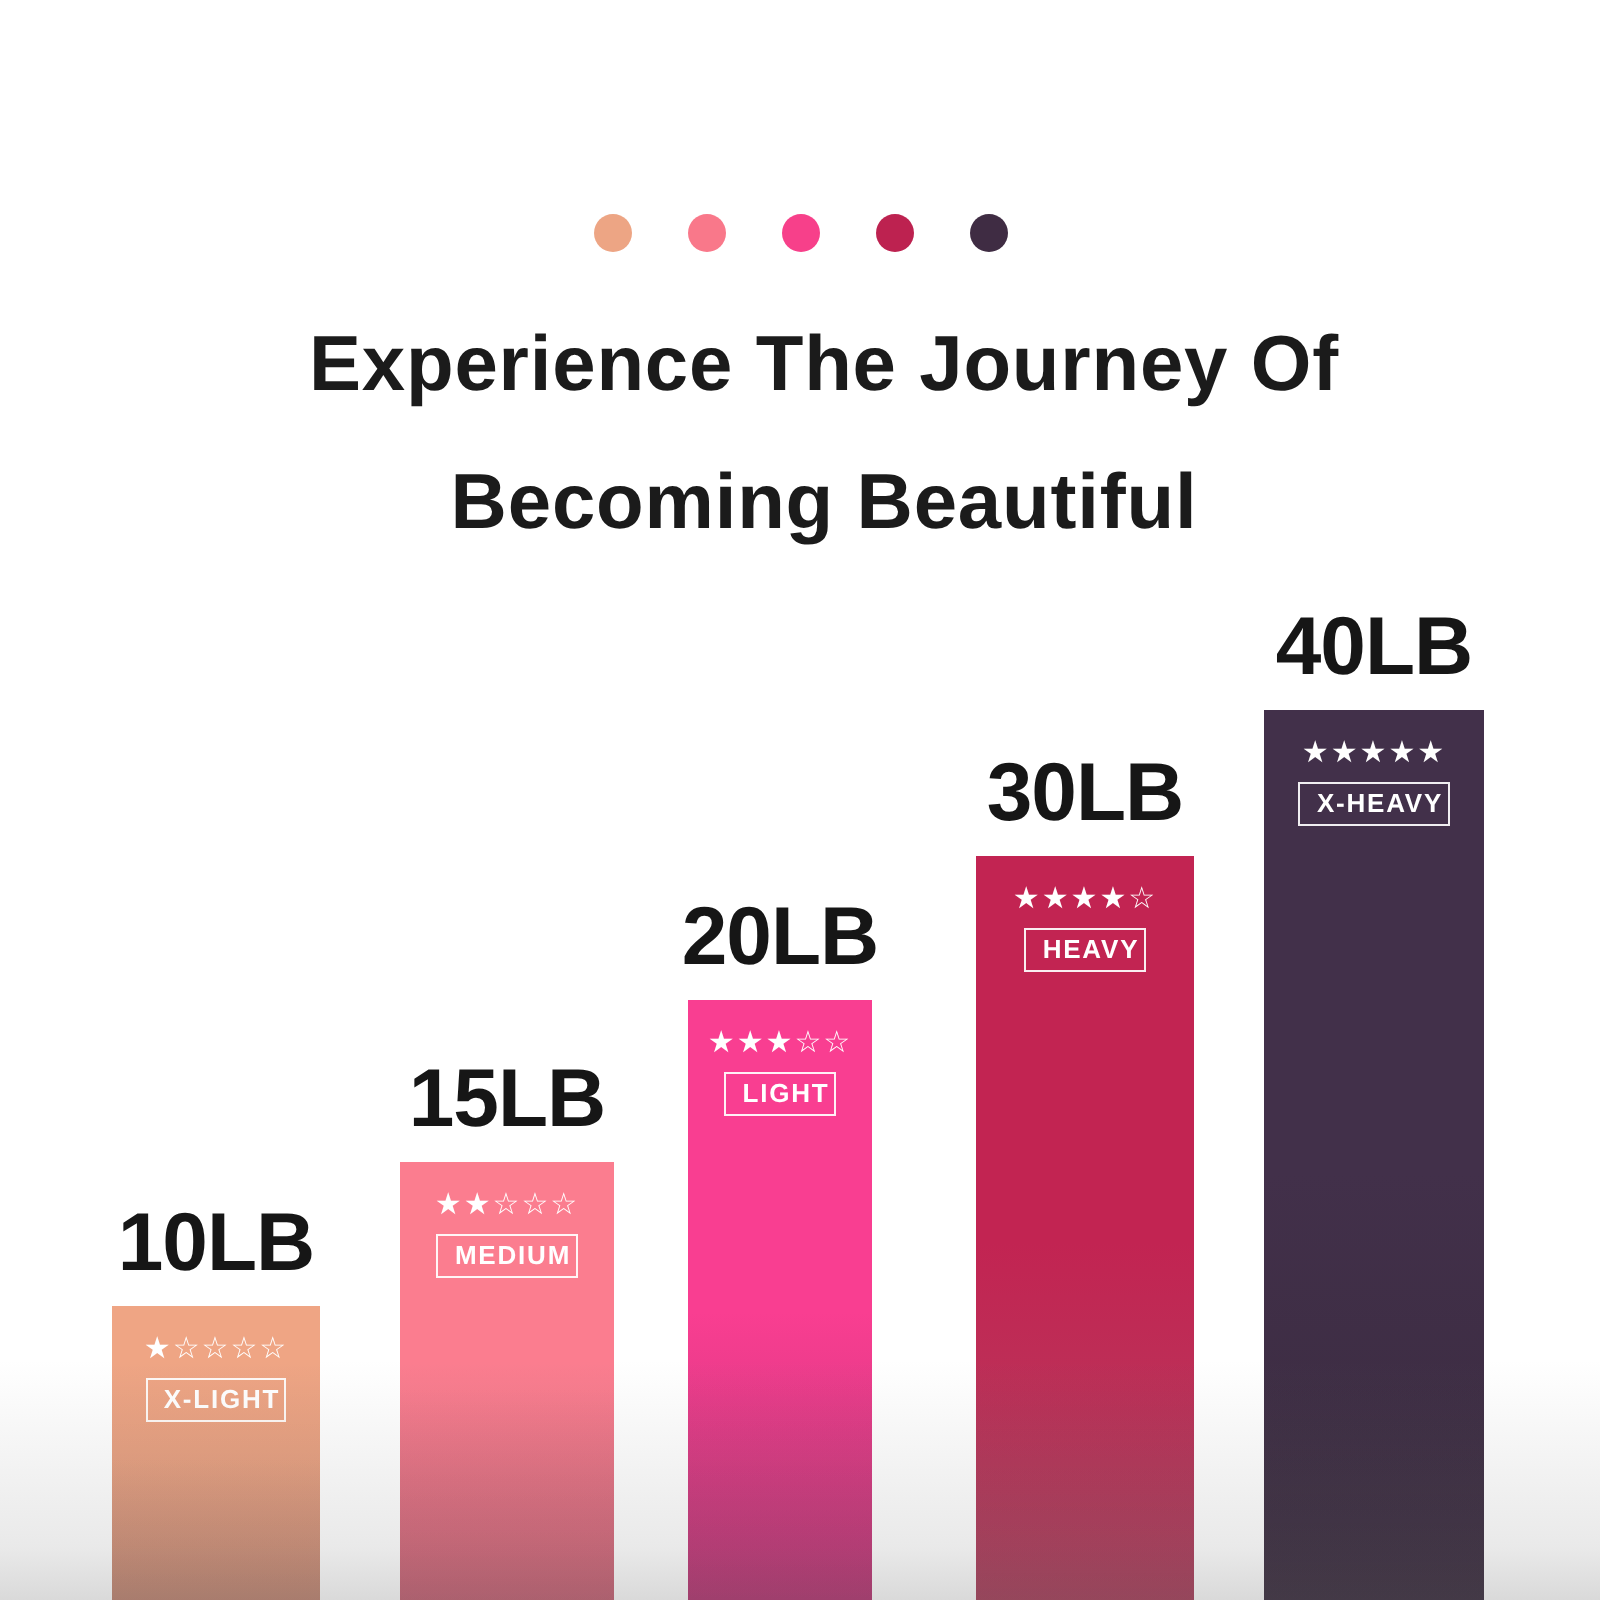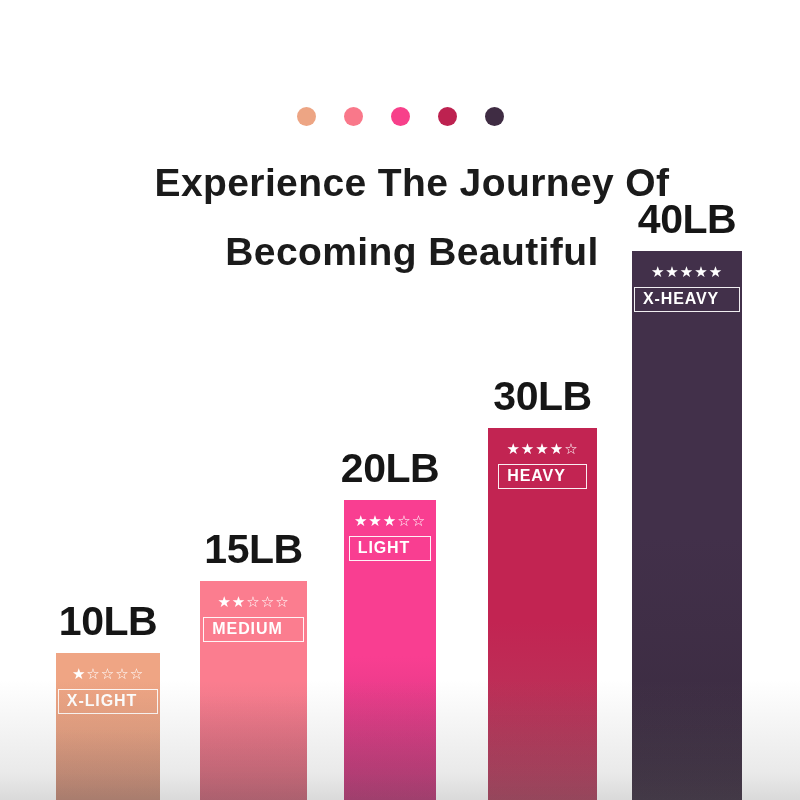--- a/index.html
+++ b/index.html
@@ -112,24 +112,24 @@
     line-height: 1;
     color: #ffffff;
     letter-spacing: 1px;
     white-space: nowrap;
     margin-bottom: 7px;
     font-family: "DejaVu Sans", sans-serif;
   }
   .level-box {
     border: 1.6px solid rgba(255,255,255,0.92);
     color: #ffffff;
-    font-size: 16px;
+    font-size: 13px;
     font-weight: bold;
     letter-spacing: 0.9px;
-    padding: 3px 20px 4px 8px;
+    padding: 3px 2px 4px 8px;
     line-height: 1;
     white-space: nowrap;
     font-family: "Liberation Sans", sans-serif;
   }
 
   
   .floor-shade {
     position: absolute;
     left: 0; right: 0; bottom: 0;
     height: 120px;
@@ -186,21 +186,21 @@
       </div>
       <div class="bar-group" style="left: 488px; width: 109px; height: 372px; margin-top: 24px;">
         <div class="bar-label">30LB</div>
         <div class="bar" style="background: linear-gradient(rgb(194, 36, 82) 0%, rgb(194, 36, 82) 52%, rgb(181, 63, 95) 100%);">
           <div class="badge-wrap">
             <div class="stars">★★★★☆</div>
             <div class="level-box">HEAVY</div>
           </div>
         </div>
       </div>
-      <div class="bar-group" style="left: 632px; width: 110px; height: 549px;">
+      <div class="bar-group" style="left: 632px; width: 110px; height: 445px;">
         <div class="bar-label">40LB</div>
         <div class="bar" style="background: linear-gradient(rgb(66, 48, 74) 0%, rgb(66, 48, 74) 52%, rgb(58, 43, 63) 100%);">
           <div class="badge-wrap">
             <div class="stars">★★★★★</div>
             <div class="level-box">X-HEAVY</div>
           </div>
         </div>
       </div>
     </div>
 

